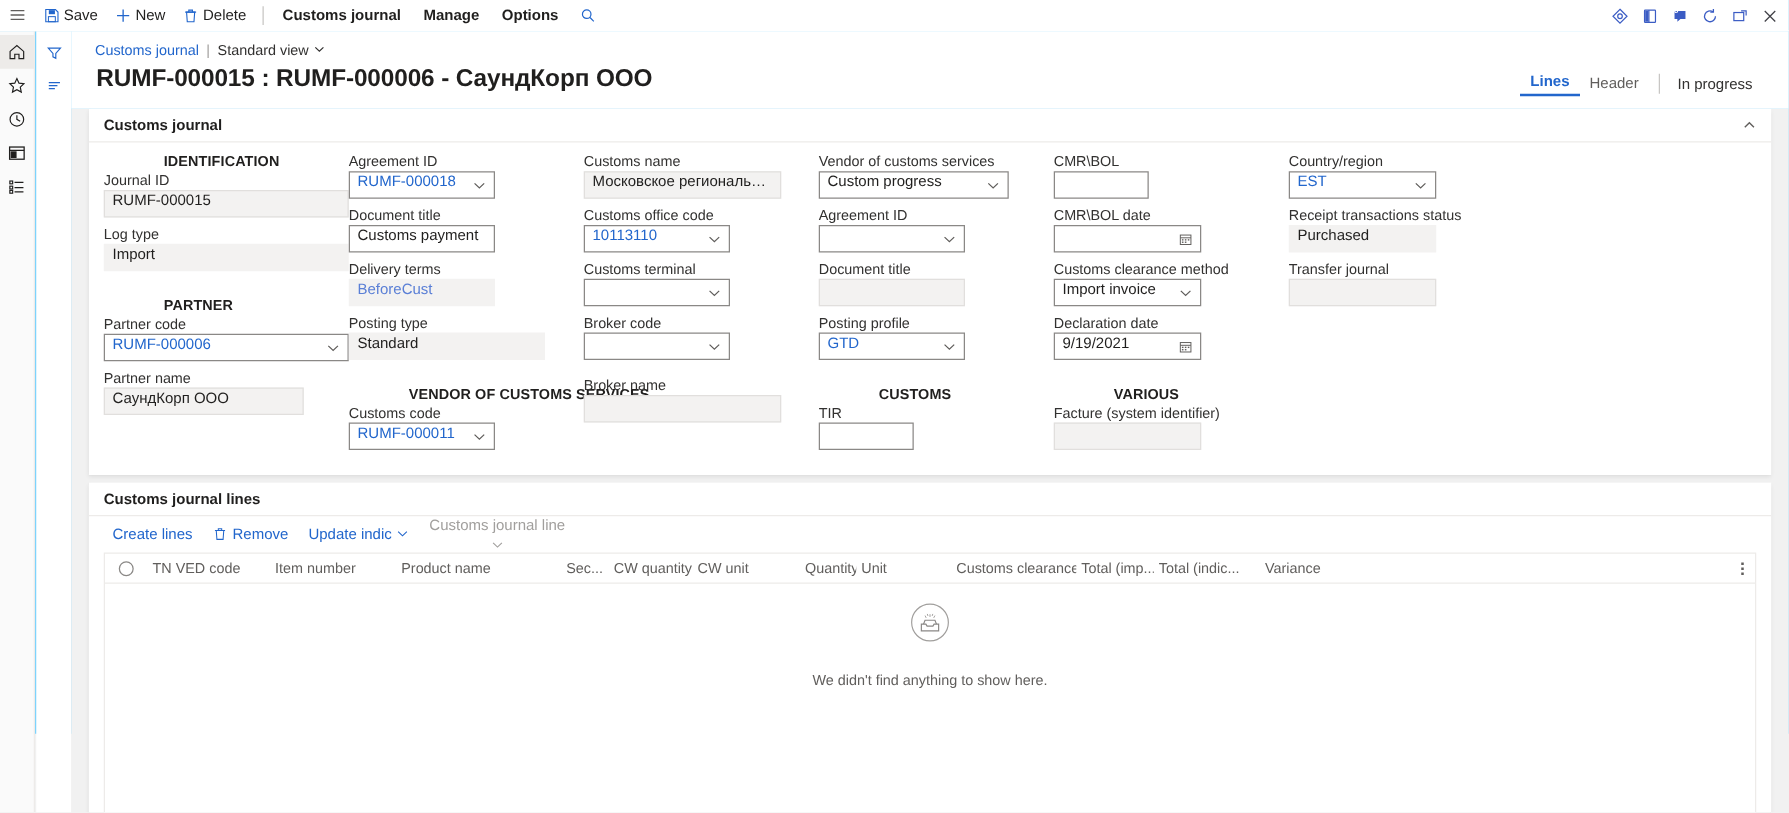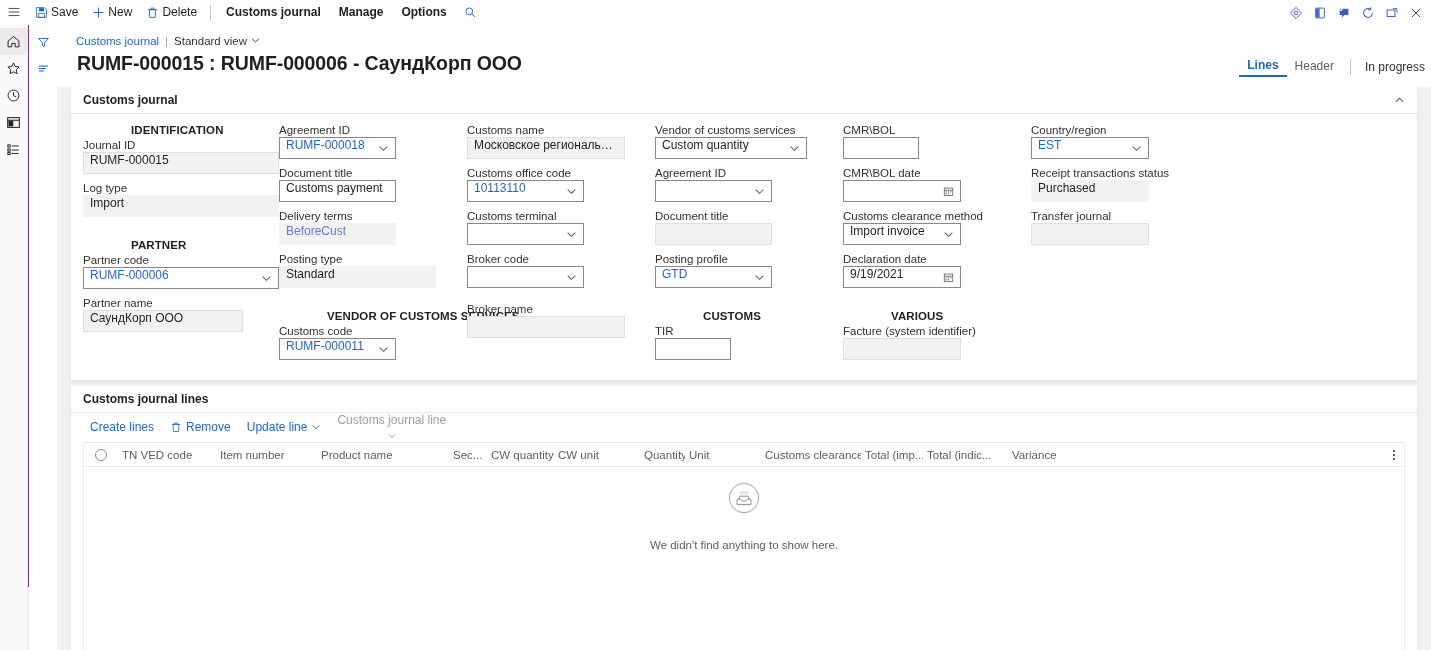--- a/index.html
+++ b/index.html
@@ -6,21 +6,21 @@
   html, body {
     margin: 0; padding: 0;
     width: 1431px; height: 650px;
     overflow: hidden;
     background: #f1f1f1;
     font-family: "Liberation Sans", sans-serif;
     font-size: 12px;
     color: #323130;
     -webkit-font-smoothing: antialiased;
   }
-  .app { position: relative; width: 1431px; height: 587px; background: #a21caf; }
+  .app { position: relative; width: 1431px; height: 587px; background: #7dd3fc; }
 
   
   .cmdbar {
     position: absolute; left: 0; top: 0; width: 1431px; height: 25px;
     background: #ffffff; display: flex; align-items: center;
     border-bottom: 1px solid #ffffff;
   }
   .hamburger {
     width: 28px; height: 25px; display: flex; align-items: center; justify-content: center;
     color: #605e5c; cursor: pointer;
@@ -90,21 +90,21 @@
   }
   .bc-link { color: #2266cc; cursor: pointer; }
   .bc-pipe { color: #a19f9d; }
   .bc-view { color: #323130; cursor: pointer; display: flex; align-items: center; gap: 4px; }
   .pagetitle {
     position: absolute; left: 20px; top: 27px;
     font-size: 19.5px; font-weight: bold; color: #201f1e; letter-spacing: -0.1px;
     white-space: nowrap;
   }
   .head-tabs {
-    position: absolute; right: 0; top: 31px;
+    position: absolute; right: 23px; top: 31px;
     display: flex; align-items: center; font-size: 12px;
   }
   . htab {
     padding: 2px 8px 3px 8px; cursor: pointer; color: #201f1e; white-space: nowrap;
   }
   .htab { padding: 2px 8px 3px 8px; cursor: pointer; color: #201f1e; white-space: nowrap; }
   .htab.active { color: #2266cc; font-weight: bold; border-bottom: 2px solid #2266cc; }
   .htab.muted { color: #605e5c; }
   .htab-sep { width: 1px; height: 16px; background: #c8c6c4; margin: 0 8px; }
   .htab-status { color: #323130; padding: 2px 6px; white-space: nowrap; }
@@ -568,21 +568,21 @@
             <div class="fbox rof" style="width:158px">
               <span class="val"></span>
             </div>
           </div>
         </div>
 
         <div class="fcol c4">
           <div class="fld">
             <div class="flabel">Vendor of customs services</div>
             <div class="fbox edit" style="width:152px">
-              <span class="val">Custom quantity</span>
+              <span class="val">Custom progress</span>
               <span class="caret">
                 <svg width="11" height="11" viewBox="0 0 12 12">
                     <polyline points="1.8,4 6,8 10.2,4" fill="none" stroke="#605e5c" stroke-width="1.1"></polyline>
                   </svg>
               </span>
             </div>
           </div>
           <div class="fld">
             <div class="flabel">Agreement ID</div>
             <div class="fbox edit" style="width:117px">
@@ -735,21 +735,21 @@
                 <g stroke="#2266cc" stroke-width="1.1" fill="none">
                   <path d="M4 4.5h8l-0.7 9.5H4.7L4 4.5z"></path>
                   <line x1="2.6" y1="4.5" x2="13.4" y2="4.5"></line>
                   <path d="M6.2 4.5V2.6h3.6v1.9"></path>
                 </g>
               </svg>
           </span>
           <span>Remove</span>
         </div>
         <div class="gt-btn">
-          <span>Update line</span>
+          <span>Update indic</span>
           <span style="display:flex;align-items:center;">
             <svg width="10" height="10" viewBox="0 0 12 12">
                 <polyline points="1.8,4 6,8 10.2,4" fill="none" stroke="#2266cc" stroke-width="1.1"></polyline>
               </svg>
           </span>
         </div>
         <div class="gt-btn dis">
           <span>Customs journal line</span>
           <span style="display:flex;align-items:center;">
             <svg width="10" height="10" viewBox="0 0 12 12">

